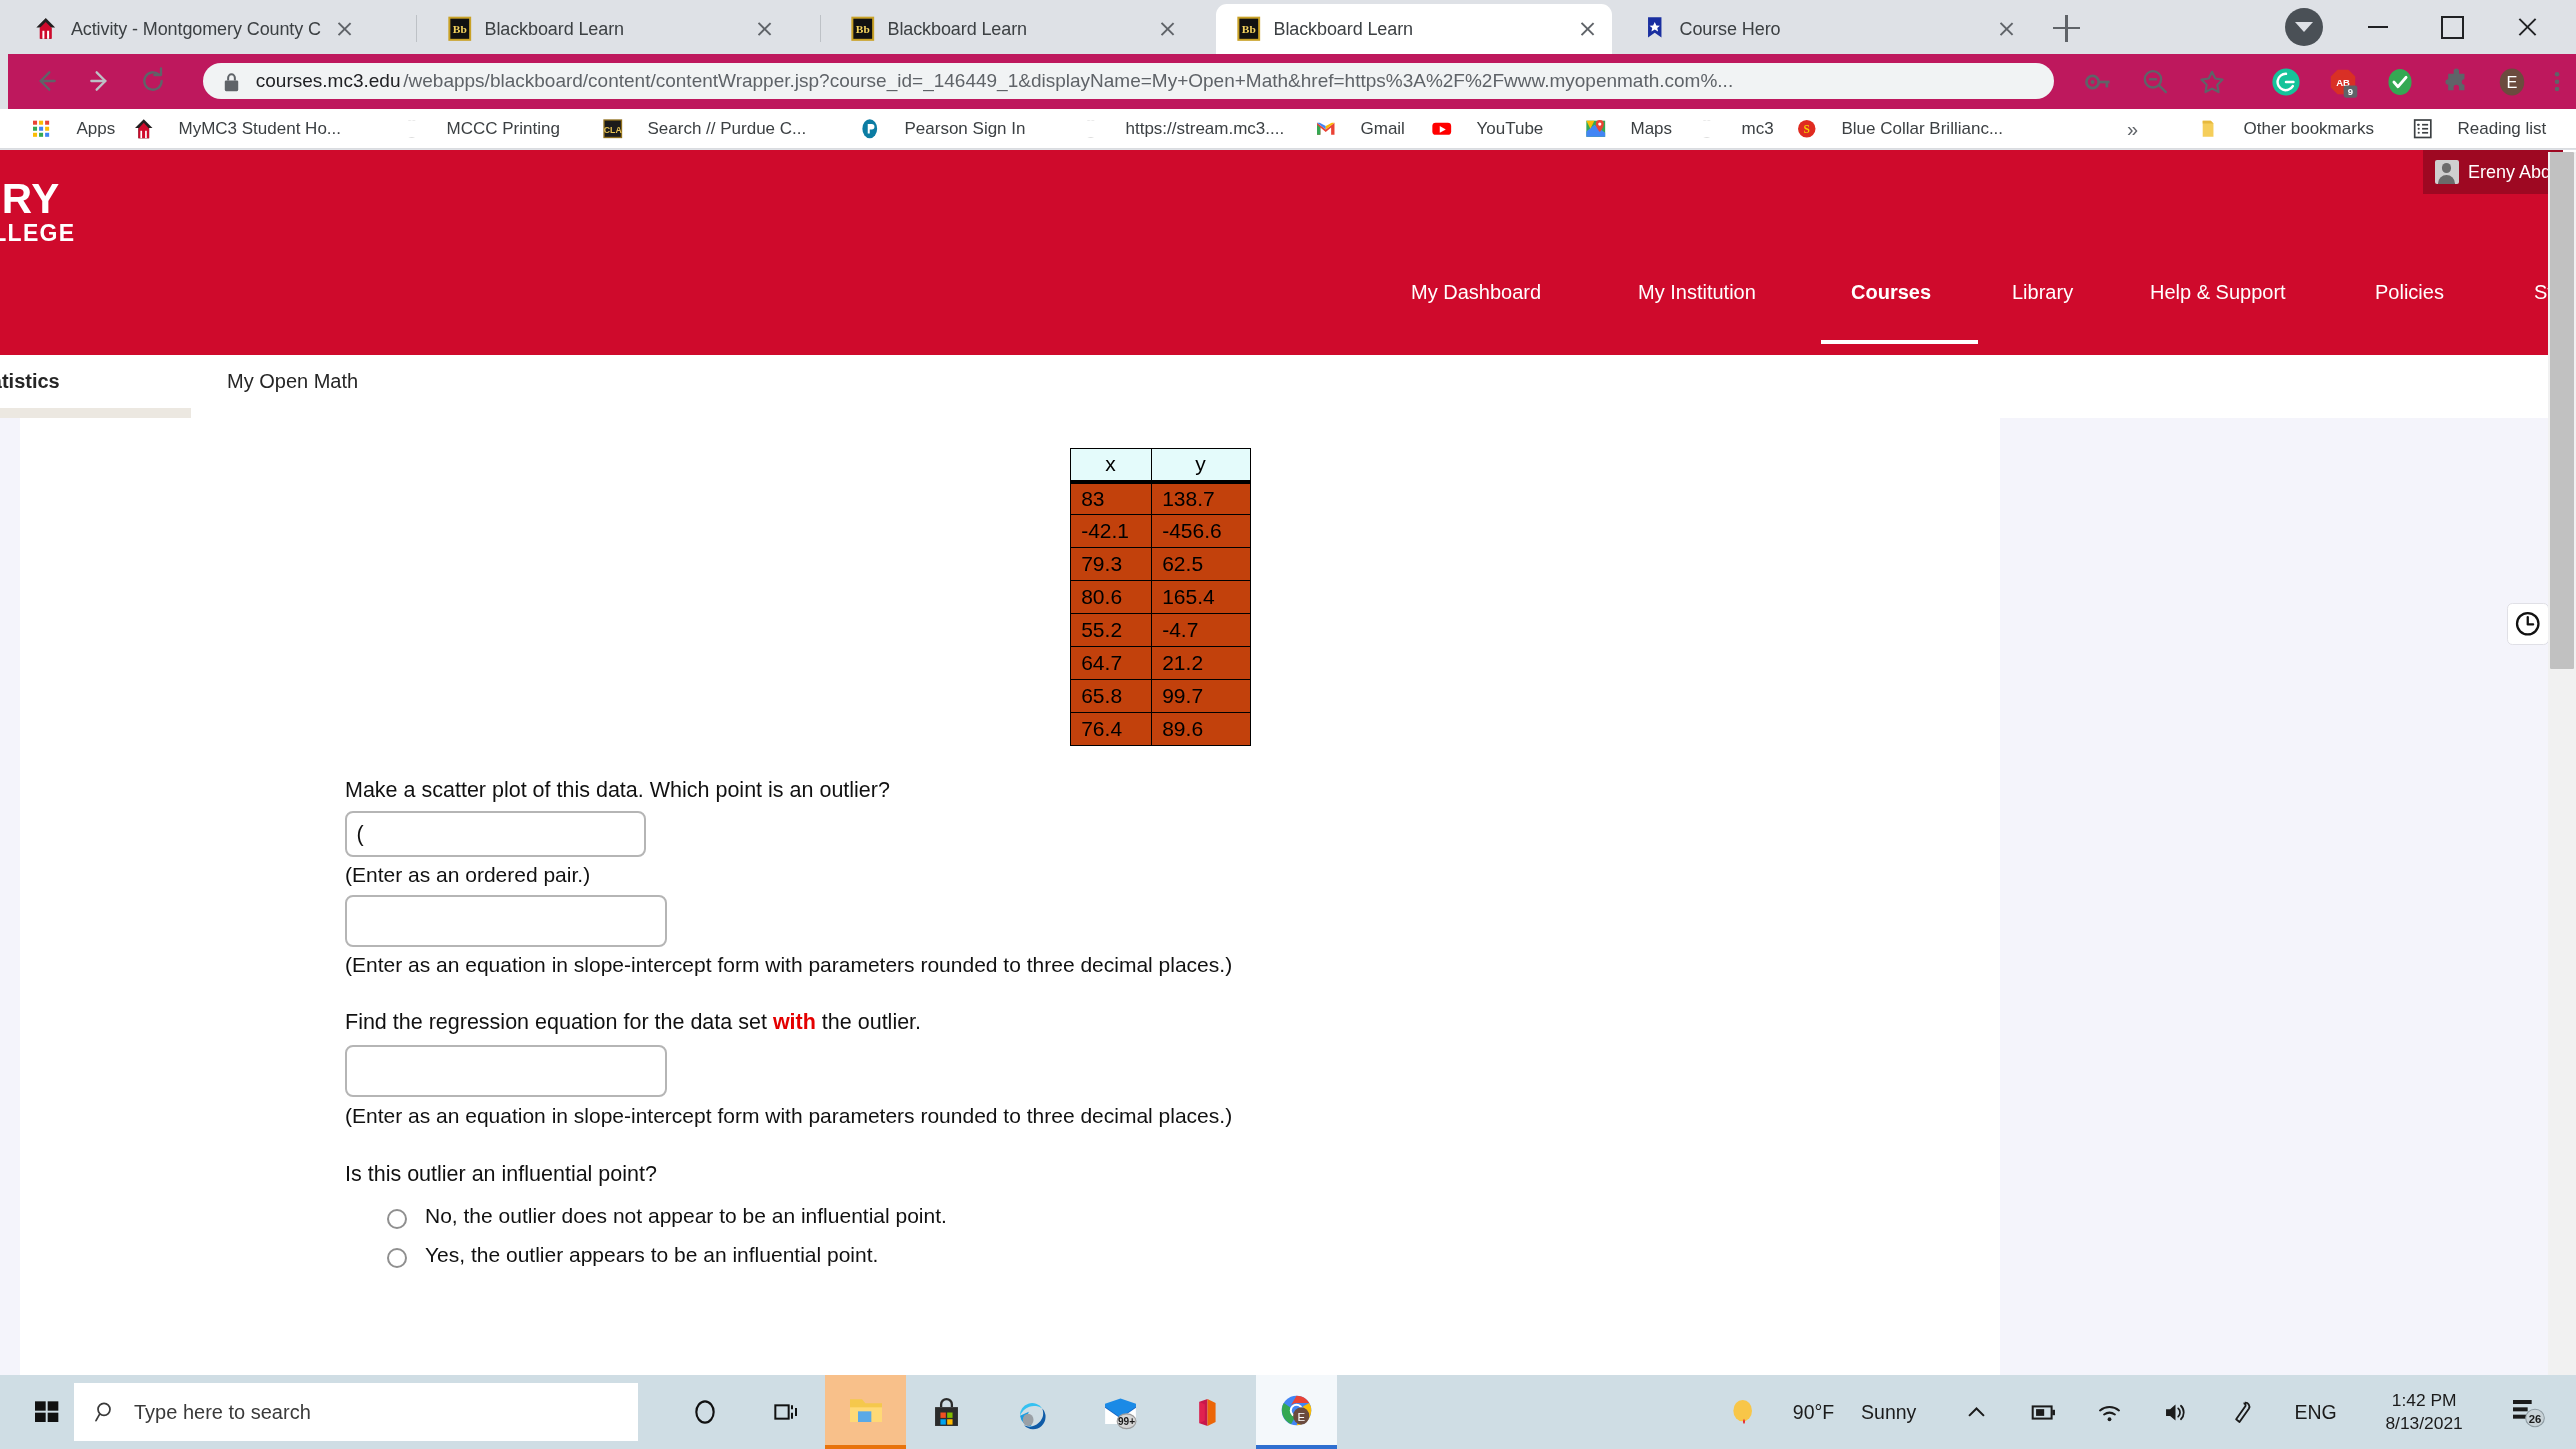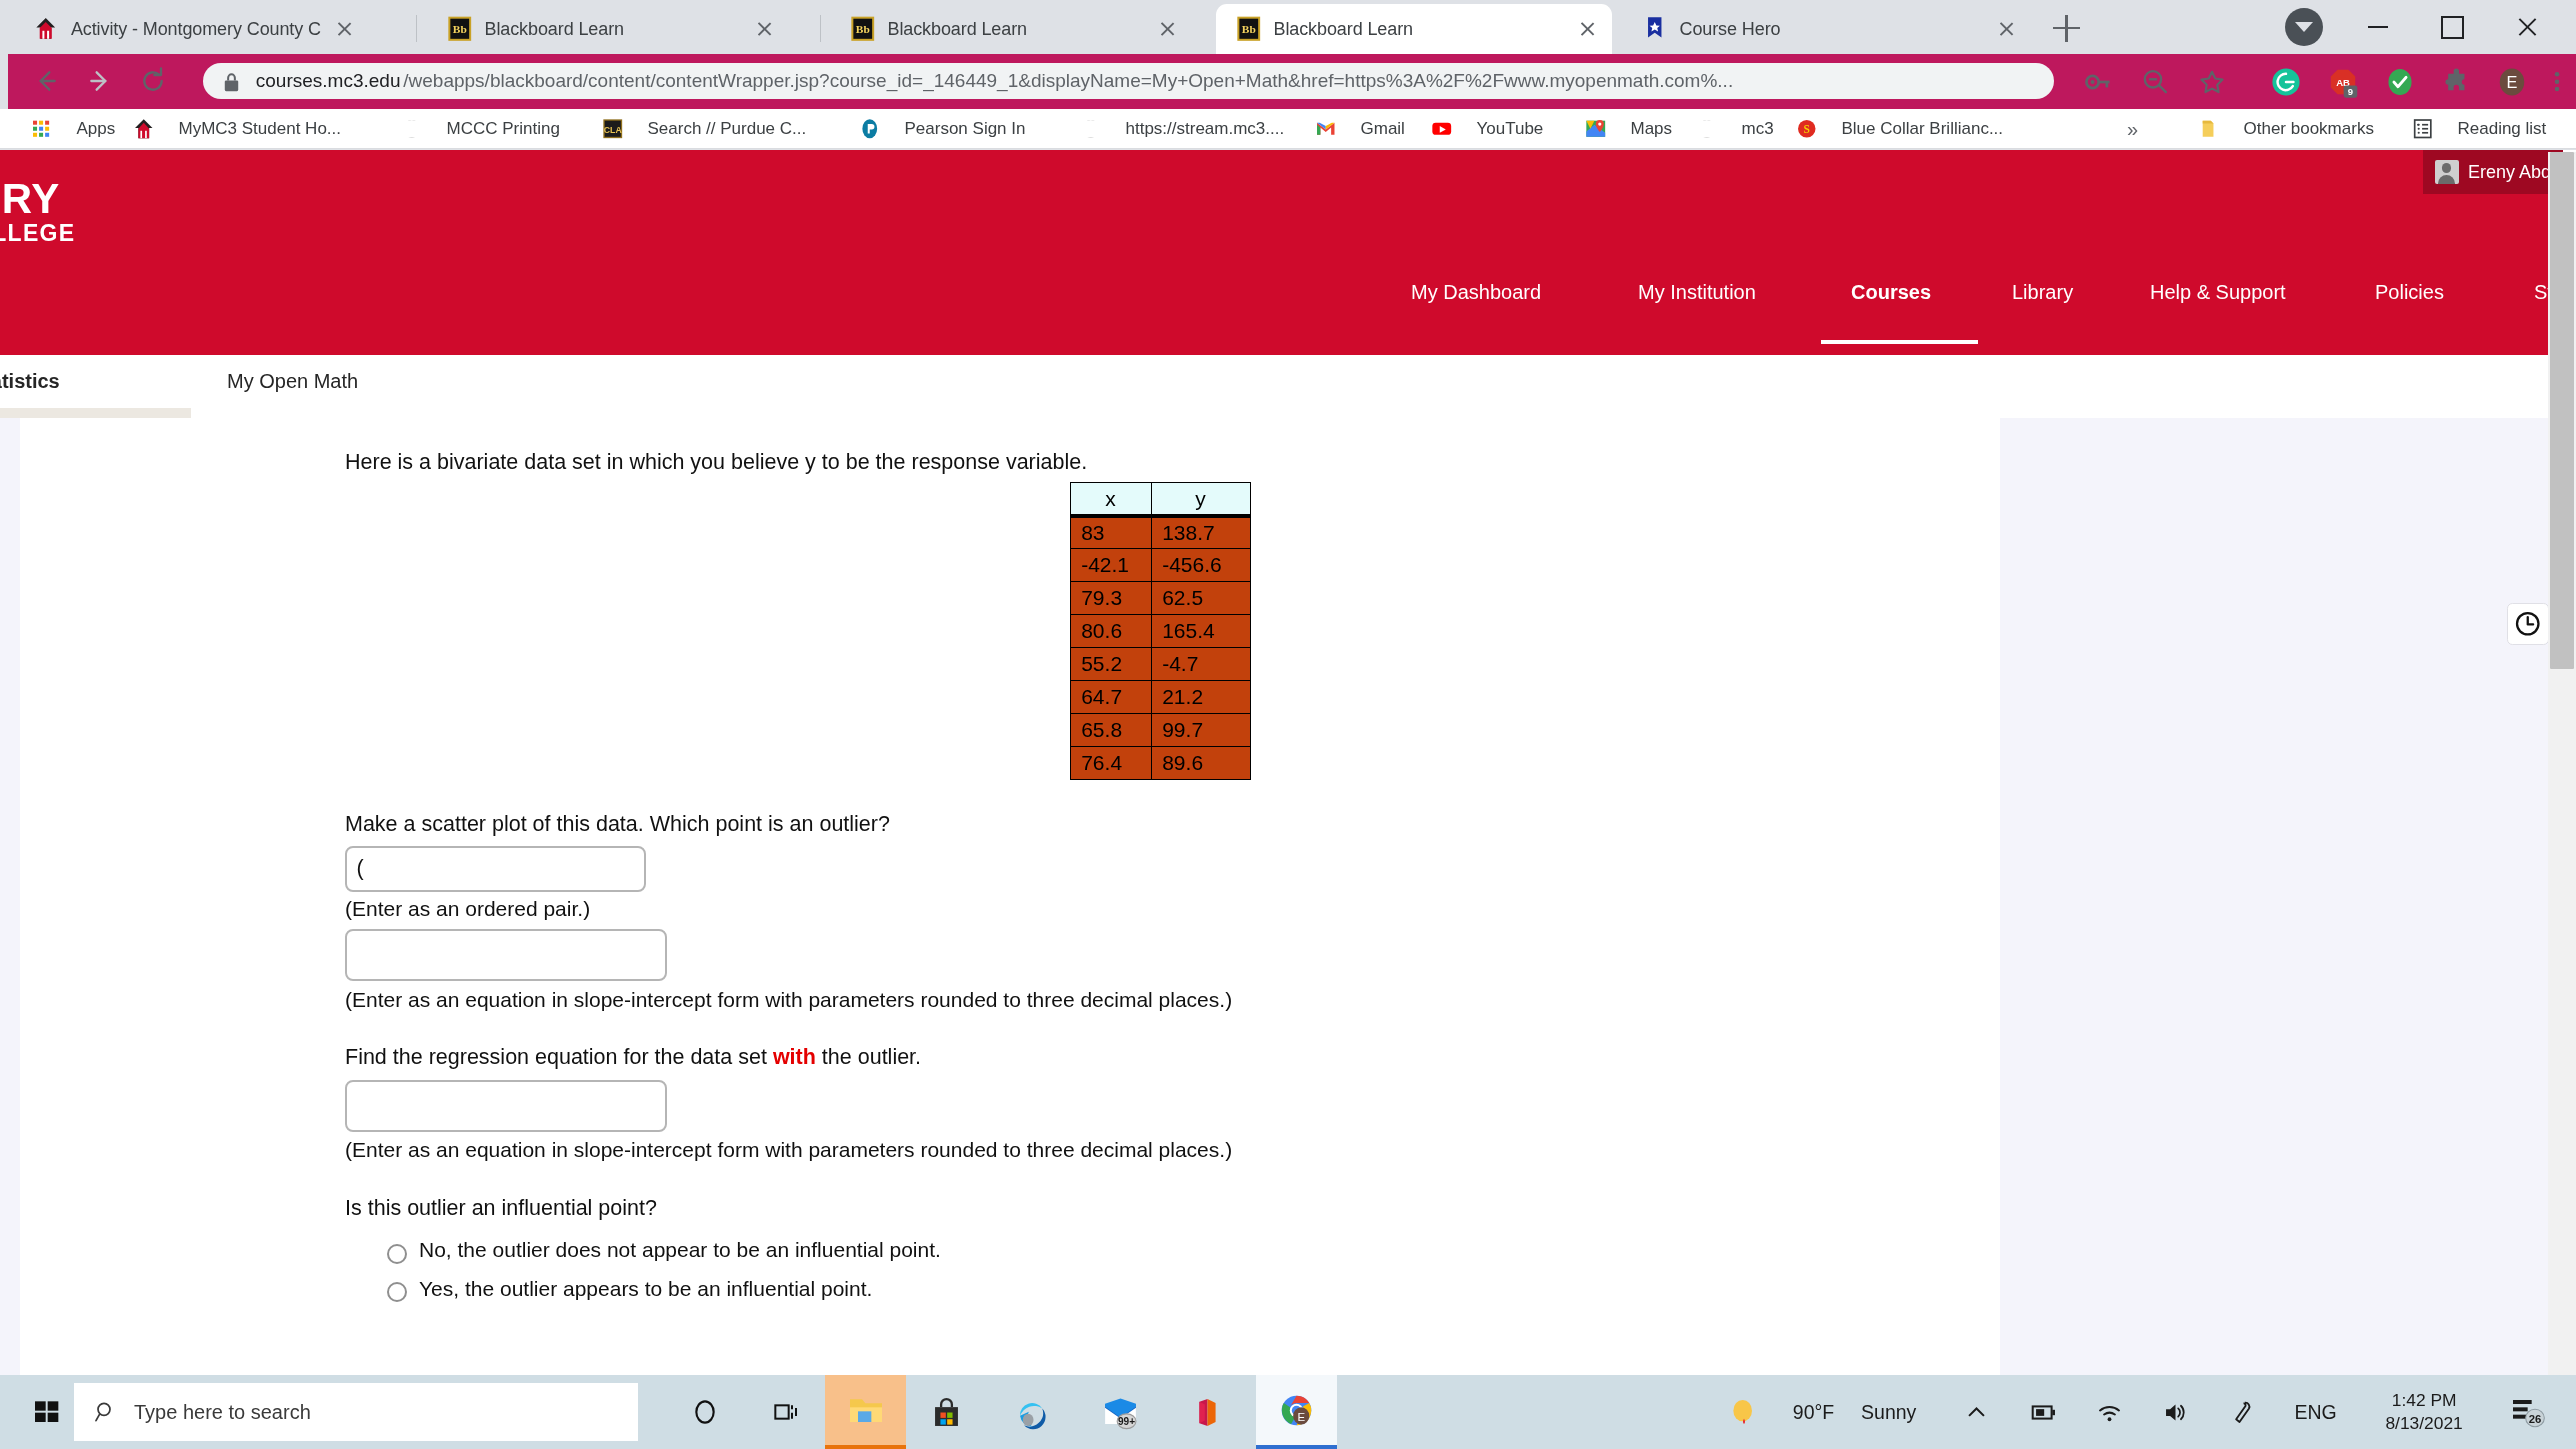--- a/index.html
+++ b/index.html
@@ -111,21 +111,21 @@
   .dtable th { background:#e4fbfb; text-align:center; font-weight:normal; border-bottom:4px solid #000; width:81px;}
   .dtable td { background:#c2410c; text-align:left; }
   .dtable td.cx { width:81px; } .dtable td.cy { width:99px; }
 
   .ans-input {
     display:block; border:2.7px solid #b5b5b5; border-radius:8px; background:#fff;
     font-size:21.5px; font-family:"Liberation Sans", sans-serif; color:#111;
     padding:5.4px 9.4px; outline:none;
   }
   .hint { font-size:21px; color:#111; }
-  .radio-row { display:flex; align-items:flex-start; gap:12px; font-size:21px; color:#111; }
+  .radio-row { display:flex; align-items:flex-start; gap:18px; font-size:21px; color:#111; }
   .radio { width:20px; height:20px; border:2px solid #8f8f8f; border-radius:50%; background:#fff; flex:0 0 20px; margin-top:5.4px; }
 
   .clock-btn {
     position:absolute; left:2507px; top:453px; width:42px; height:42px;
     background:#fff; border:1.3px solid #e0e0e6; border-radius:5.4px;
     display:flex; align-items:center; justify-content:center;
   }
   .right-rail { position:absolute; left:2012px; top:268px; width:564px; height:957px; background:#f4f4fb; }
   .vscroll { position:absolute; left:2548px; top:152px; width:27.5px; height:1224px; background:#f1f1f1; }
   .vscroll .thumb { position:absolute; left:2px; top:0px; width:23.5px; height:517px; background:#c1c1c1; border-radius:1.3px; }
@@ -514,21 +514,20 @@
     <div class="crumb-tan"></div>
 
     <div class="workspace"></div>
     <div class="left-pane"></div>
     <div class="left-pane-edge"></div>
     <div class="right-rail"></div>
 
     <div class="content-card">
       <div class="content-inner">
 
-        <div class="q-text" style="margin-bottom:5.4px;">Here is a bivariate data set in which you believe y to be the response variable.</div>
 
         <table class="dtable">
           <thead>
             <tr>
               <th>x</th>
               <th>y</th>
             </tr>
           </thead>
           <tbody>
             <tr>

